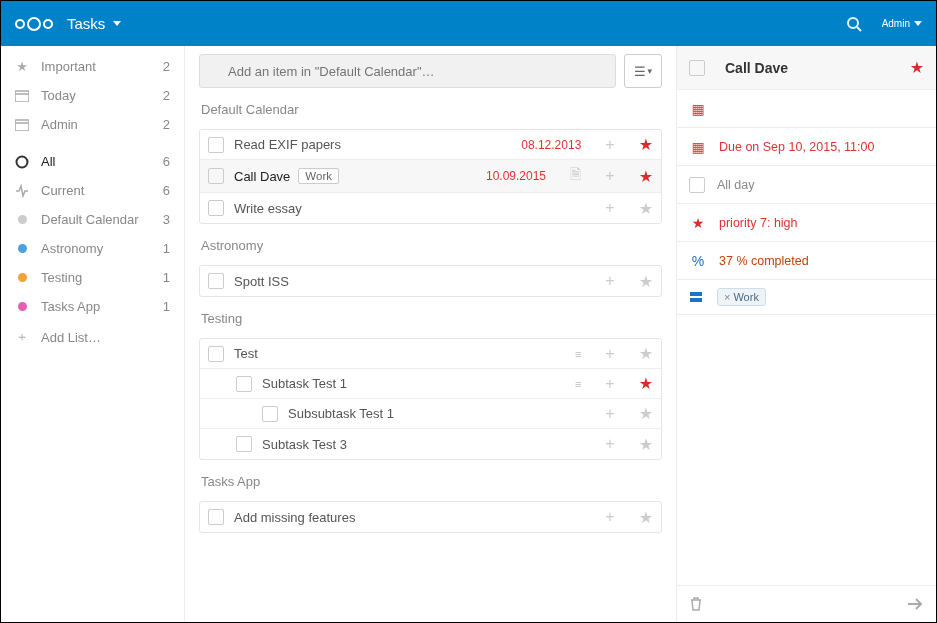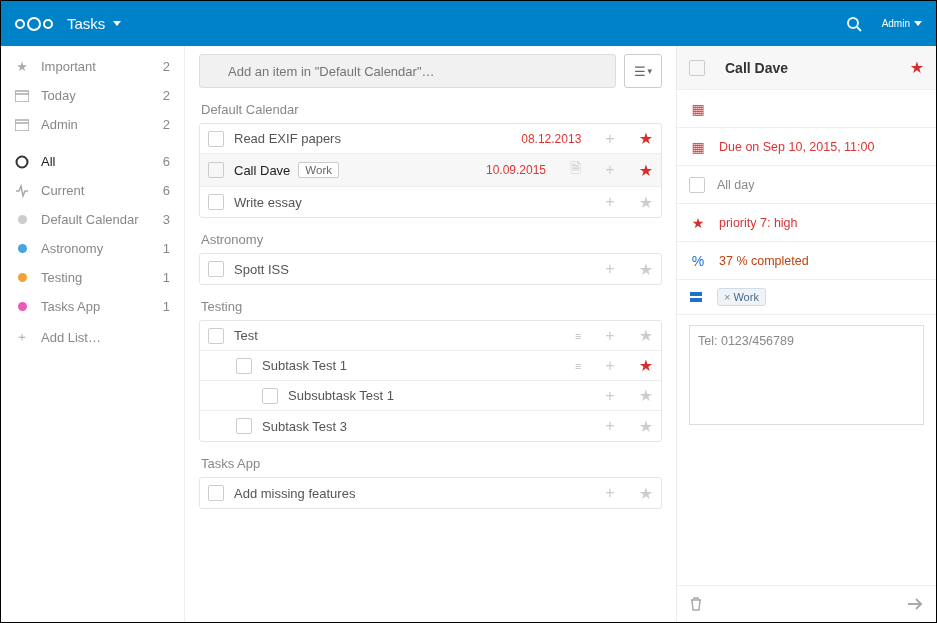--- a/index.html
+++ b/index.html
@@ -20,21 +20,21 @@
 .side-item.active .side-ic { color: #333; }
 .side-count { margin-left: auto; color: #888; }
 .cal-dot { width: 9px; height: 9px; border-radius: 50%; }
 .side-spacer { flex: 1; }
 .settings-item { display: flex; align-items: center; padding: 0 14px; height: 44px; border-top: 1px solid #ededed; color: #777; gap: 10px; }
 .main { flex: 1; background: #fff; padding: 8px 14px; overflow-y: auto; }
 .add-row { display: flex; gap: 8px; margin-bottom: 14px; align-items: center; }
 .add-input { flex: 1; background: #f1f1f1; border: 1px solid #ddd; border-radius: 3px; height: 34px; padding: 0 28px; color: #999; font-size: 13px; }
 .sort-btn { width: 38px; height: 34px; border: 1px solid #ccc; border-radius: 3px; background: #fff; display: flex; align-items: center; justify-content: center; gap: 2px; color: #666; }
 .section-title { color: #888; font-size: 13px; margin: 6px 0 6px 2px; }
-.task-group { border: 1px solid #e5e5e5; border-radius: 3px; margin-bottom: 14px; }
+.task-group { border: 1px solid #e5e5e5; border-radius: 3px; margin-bottom: 14px; margin-top: 12px; }
 .task-row { display: flex; align-items: center; min-height: 30px; padding: 4px 8px; border-bottom: 1px solid #eee; }
 .task-row:last-child { border-bottom: none; }
 .task-row.selected { background: #f7f7f7; }
 .task-check { width: 16px; height: 16px; border: 1px solid #ccc; border-radius: 2px; margin-right: 10px; flex-shrink: 0; }
 .task-title { color: #555; }
 .task-row.selected .task-title { color: #222; }
 .tag-chip { border: 1px solid #ccc; background: #fff; border-radius: 2px; padding: 1px 6px; font-size: 11.5px; color: #666; margin-left: 8px; }
 .task-row-right { margin-left: auto; display: flex; align-items: center; gap: 24px; }
 .date-label { font-size: 12px; color: #d33; }
 .ic { color: #ccc; font-size: 14px; }
@@ -302,23 +302,20 @@
         <svg width="14" height="14" viewBox="0 0 14 14">
             <rect x="1" y="2" width="12" height="4" fill="#1a73c7"></rect>
             <rect x="1" y="8" width="12" height="4" fill="#1a73c7"></rect>
           </svg>
       </span>
       <span class="tag-blue">
           <span style="color:#888">×</span>
           <span>Work</span>
         </span>
     </div>
-    <div class="notes-area">
-      <span>Tel: 0123/456789</span>
-    </div>
     <div class="detail-footer">
       <span>
           <svg width="14" height="16" viewBox="0 0 14 16">
             <path d="M2 4h10 M5 4V2h4v2 M3 4l1 10h6l1-10" fill="none" stroke="#aaa" stroke-width="1.5"></path>
           </svg>
         </span>
       <span class="right">
           <svg width="18" height="14" viewBox="0 0 18 14">
             <path d="M2 7h12 M10 2l5 5-5 5" fill="none" stroke="#aaa" stroke-width="2"></path>
           </svg>

